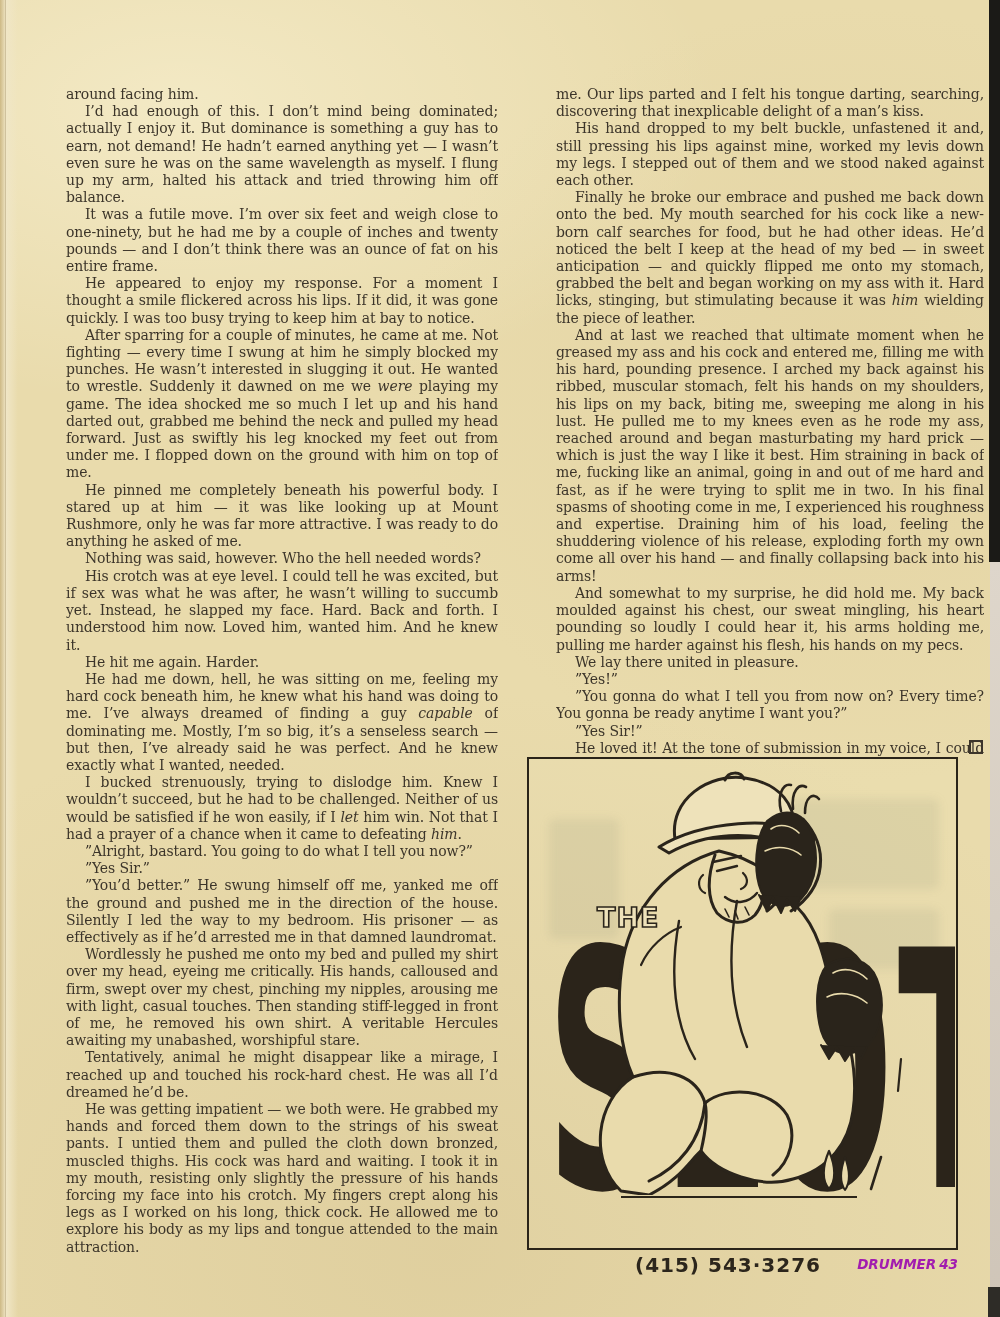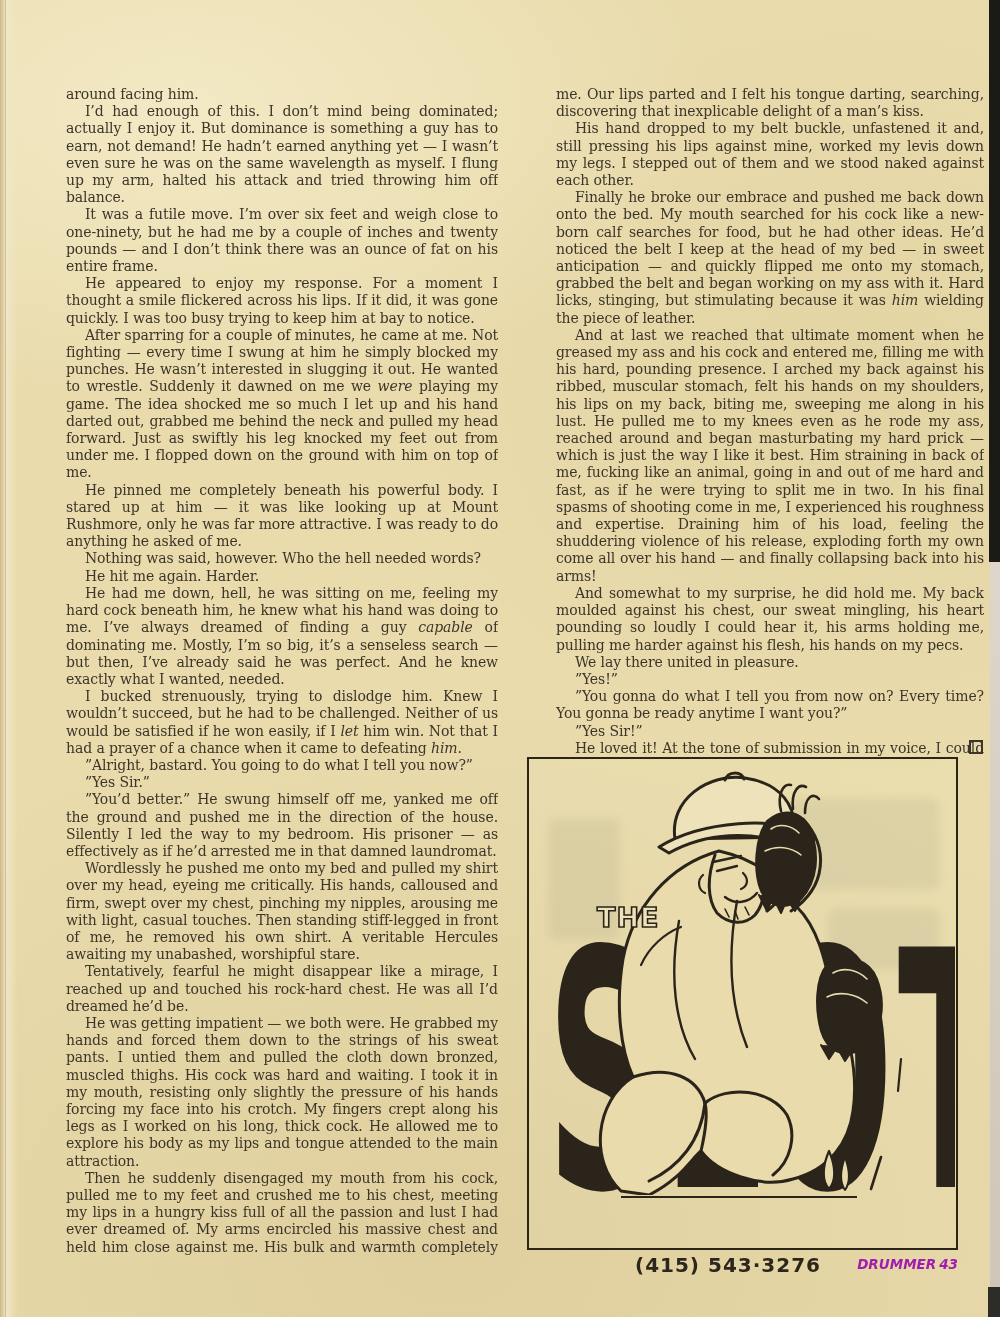--- a/index.html
+++ b/index.html
@@ -59,28 +59,29 @@
 <div class="page">
 
   <div id="col-left" class="col">
       <p>around facing him.</p>
       <p>I’d had enough of this. I don’t mind being dominated; actually I enjoy it. But dominance is something a guy has to earn, not demand! He hadn’t earned anything yet — I wasn’t even sure he was on the same wavelength as myself. I flung up my arm, halted his attack and tried throwing him off balance.</p>
       <p>It was a futile move. I’m over six feet and weigh close to one-ninety, but he had me by a couple of inches and twenty pounds — and I don’t think there was an ounce of fat on his entire frame.</p>
       <p>He appeared to enjoy my response. For a moment I thought a smile flickered across his lips. If it did, it was gone quickly. I was too busy trying to keep him at bay to notice.</p>
       <p>After sparring for a couple of minutes, he came at me. Not fighting — every time I swung at him he simply blocked my punches. He wasn’t interested in slugging it out. He wanted to wrestle. Suddenly it dawned on me we <em>were</em> playing my game. The idea shocked me so much I let up and his hand darted out, grabbed me behind the neck and pulled my head forward. Just as swiftly his leg knocked my feet out from under me. I flopped down on the ground with him on top of me.</p>
       <p>He pinned me completely beneath his powerful body. I stared up at him — it was like looking up at Mount Rushmore, only he was far more attractive. I was ready to do anything he asked of me.</p>
       <p>Nothing was said, however. Who the hell needed words?</p>
+      <p>His crotch was at eye level. I could tell he was excited, but if sex was what he was after, he wasn’t willing to succumb yet. Instead, he slapped my face. Hard. Back and forth. I understood him now. Loved him, wanted him. And he knew it.</p>
       <p>He hit me again. Harder.</p>
       <p>He had me down, hell, he was sitting on me, feeling my hard cock beneath him, he knew what his hand was doing to me. I’ve always dreamed of finding a guy <em>capable</em> of dominating me. Mostly, I’m so big, it’s a senseless search — but then, I’ve already said he was perfect. And he knew exactly what I wanted, needed.</p>
       <p>I bucked strenuously, trying to dislodge him. Knew I wouldn’t succeed, but he had to be challenged. Neither of us would be satisfied if he won easily, if I <em>let</em> him win. Not that I had a prayer of a chance when it came to defeating <em>him</em>.</p>
       <p>”Alright, bastard. You going to do what I tell you now?”</p>
       <p>”Yes Sir.”</p>
       <p>”You’d better.” He swung himself off me, yanked me off the ground and pushed me in the direction of the house. Silently I led the way to my bedroom. His prisoner — as effectively as if he’d arrested me in that damned laundromat.</p>
       <p>Wordlessly he pushed me onto my bed and pulled my shirt over my head, eyeing me critically. His hands, calloused and firm, swept over my chest, pinching my nipples, arousing me with light, casual touches. Then standing stiff-legged in front of me, he removed his own shirt. A veritable Hercules awaiting my unabashed, worshipful stare.</p>
-      <p>Tentatively, fearful he might disappear like a mirage, I reached up and touched his rock-hard chest. He was all I’d dreamed he’d be.</p>
+      <p>Tentatively, animal he might disappear like a mirage, I reached up and touched his rock-hard chest. He was all I’d dreamed he’d be.</p>
       <p>He was getting impatient — we both were. He grabbed my hands and forced them down to the strings of his sweat pants. I untied them and pulled the cloth down bronzed, muscled thighs. His cock was hard and waiting. I took it in my mouth, resisting only slightly the pressure of his hands forcing my face into his crotch. My fingers crept along his legs as I worked on his long, thick cock. He allowed me to explore his body as my lips and tongue attended to the main attraction.</p>
       <p>Then he suddenly disengaged my mouth from his cock, pulled me to my feet and crushed me to his chest, meeting my lips in a hungry kiss full of all the passion and lust I had ever dreamed of. My arms encircled his massive chest and held him close against me. His bulk and warmth completely controlled</p>
     </div>
 
   <div id="col-right" class="col">
     <p>me. Our lips parted and I felt his tongue darting, searching, discovering that inexplicable delight of a man’s kiss.</p>
       <p>His hand dropped to my belt buckle, unfastened it and, still pressing his lips against mine, worked my levis down my legs. I stepped out of them and we stood naked against each other.</p>
       <p>Finally he broke our embrace and pushed me back down onto the bed. My mouth searched for his cock like a new-born calf searches for food, but he had other ideas. He’d noticed the belt I keep at the head of my bed — in sweet anticipation — and quickly flipped me onto my stomach, grabbed the belt and began working on my ass with it. Hard licks, stinging, but stimulating because it was <em>him</em> wielding the piece of leather.</p>
       <p>And at last we reached that ultimate moment when he greased my ass and his cock and entered me, filling me with his hard, pounding presence. I arched my back against his ribbed, muscular stomach, felt his hands on my shoulders, his lips on my back, biting me, sweeping me along in his lust. He pulled me to my knees even as he rode my ass, reached around and began masturbating my hard prick — which is just the way I like it best. Him straining in back of me, fucking like an animal, going in and out of me hard and fast, as if he were trying to split me in two. In his final spasms of shooting come in me, I experienced his roughness and expertise. Draining him of his load, feeling the shuddering violence of his release, exploding forth my own come all over his hand — and finally collapsing back into his arms!</p>
       <p>And somewhat to my surprise, he did hold me. My back moulded against his chest, our sweat mingling, his heart pounding so loudly I could hear it, his arms holding me, pulling me harder against his flesh, his hands on my pecs.</p>

